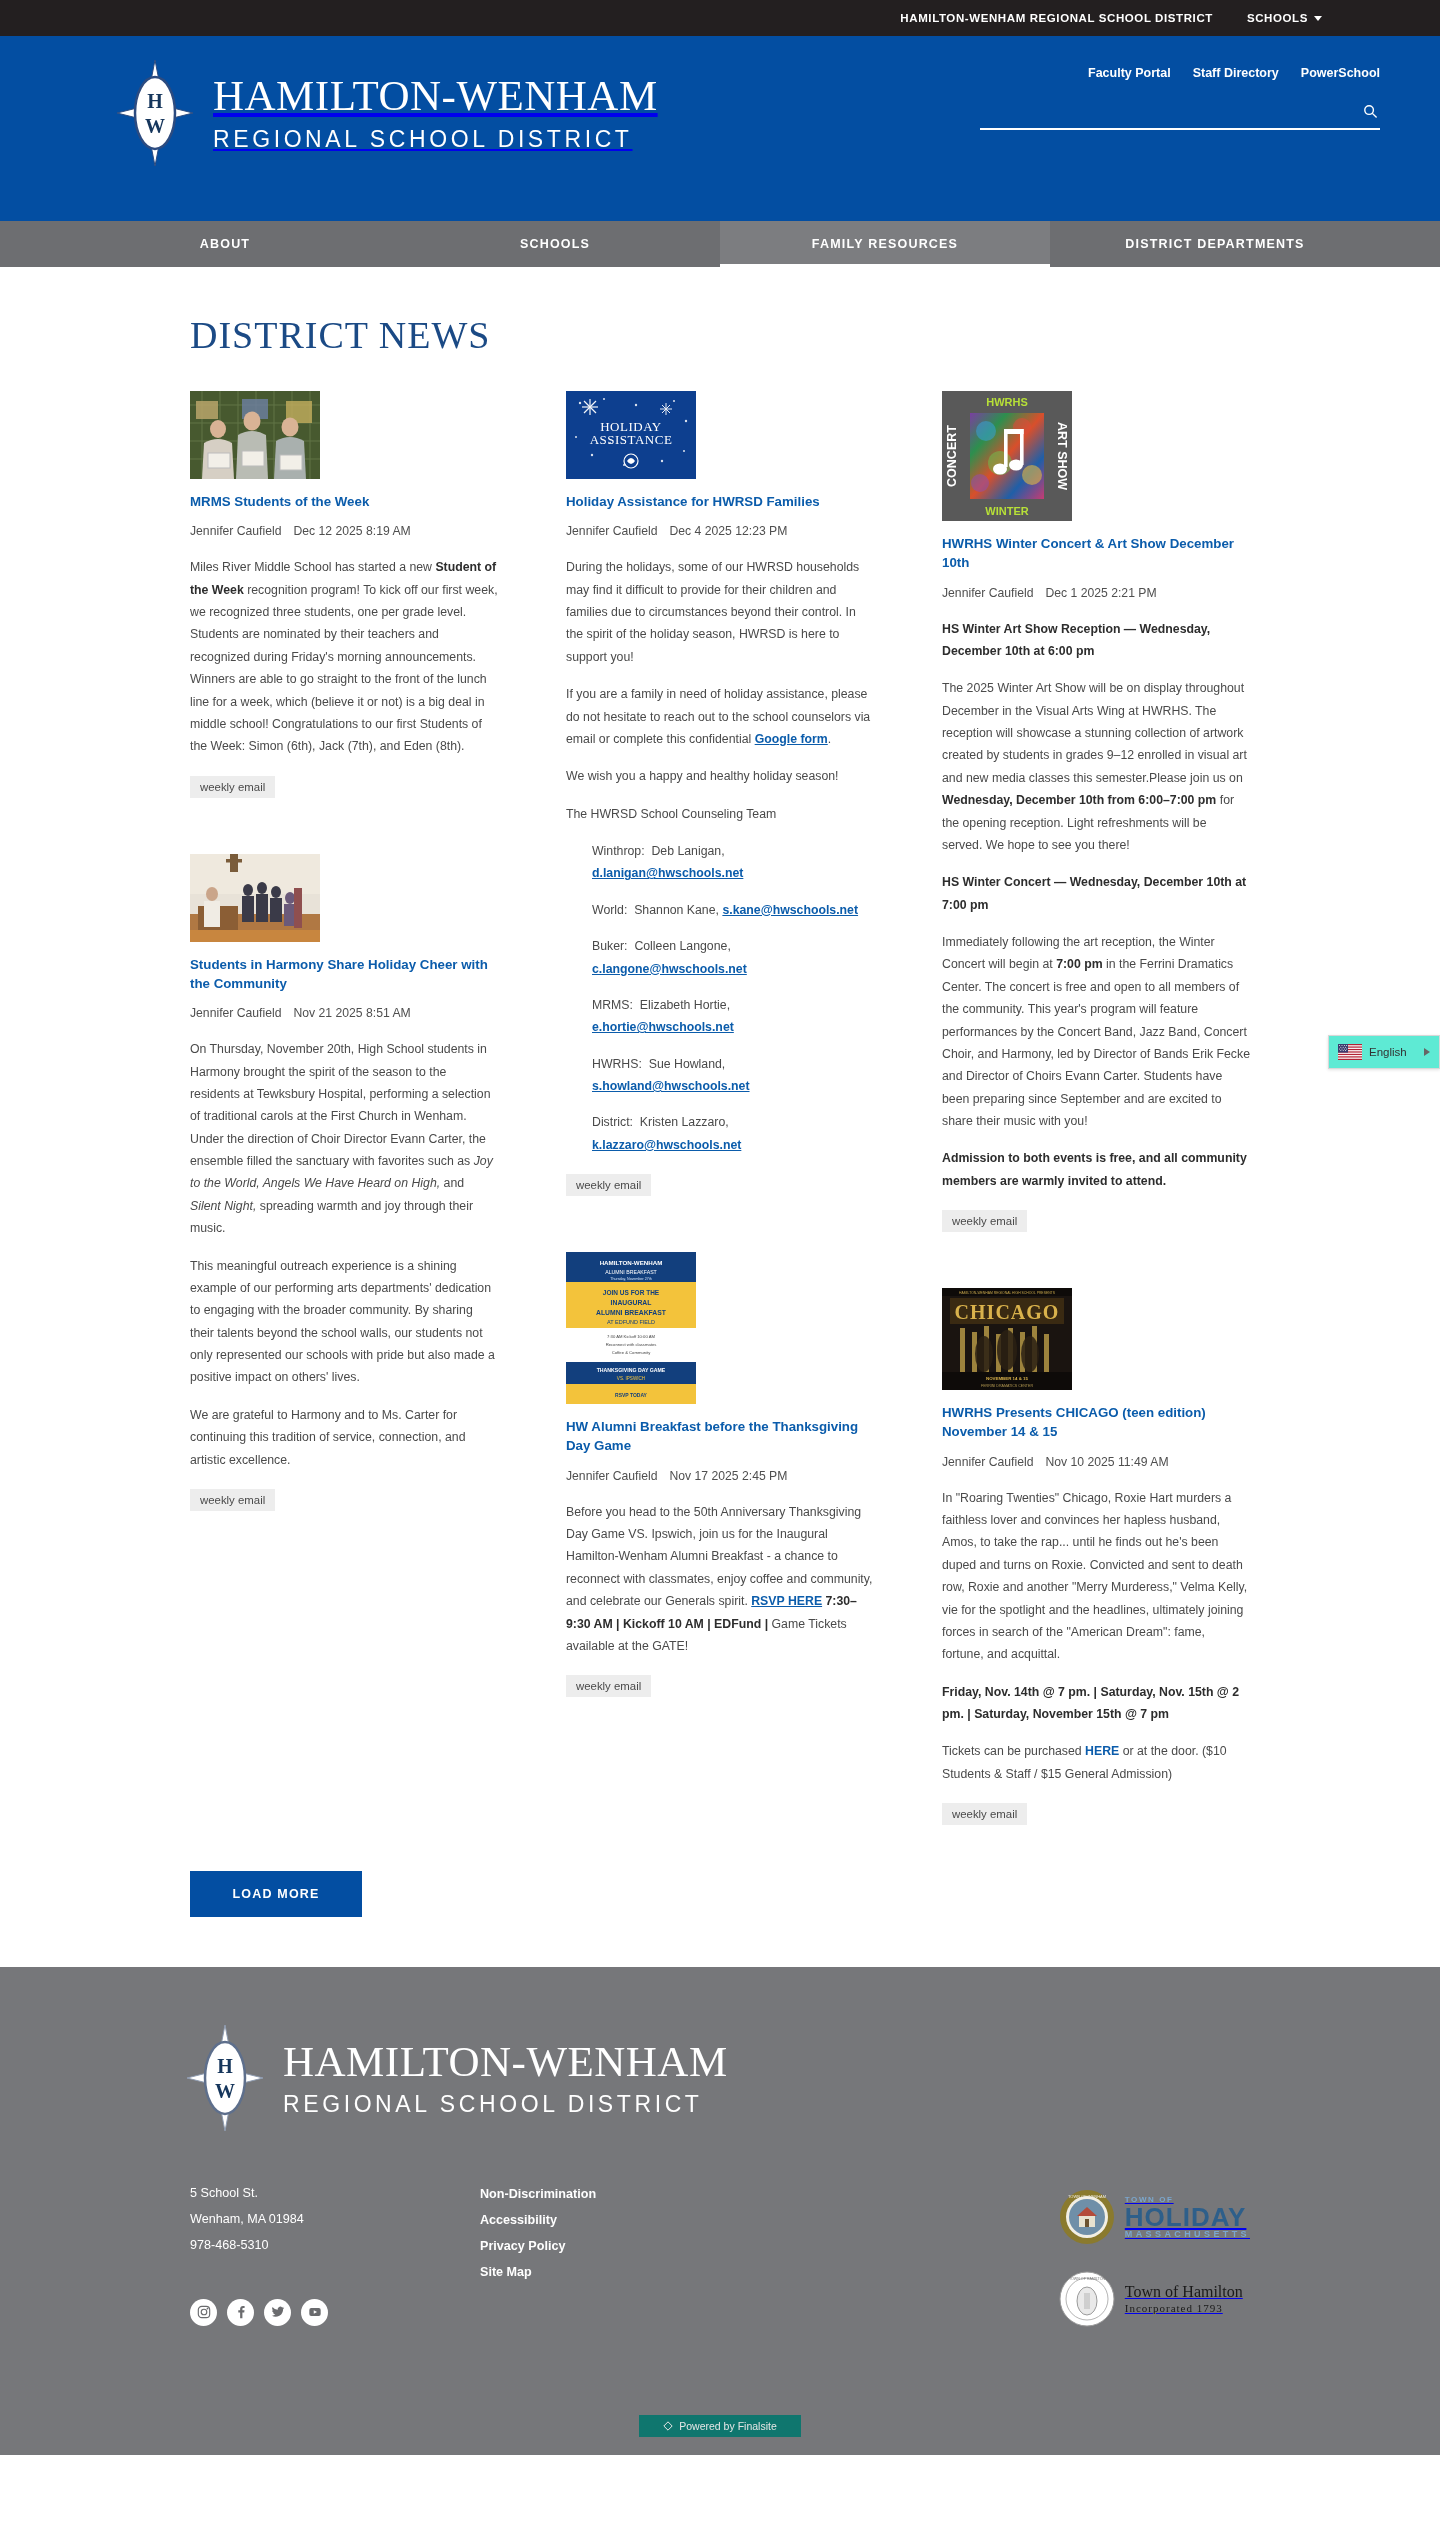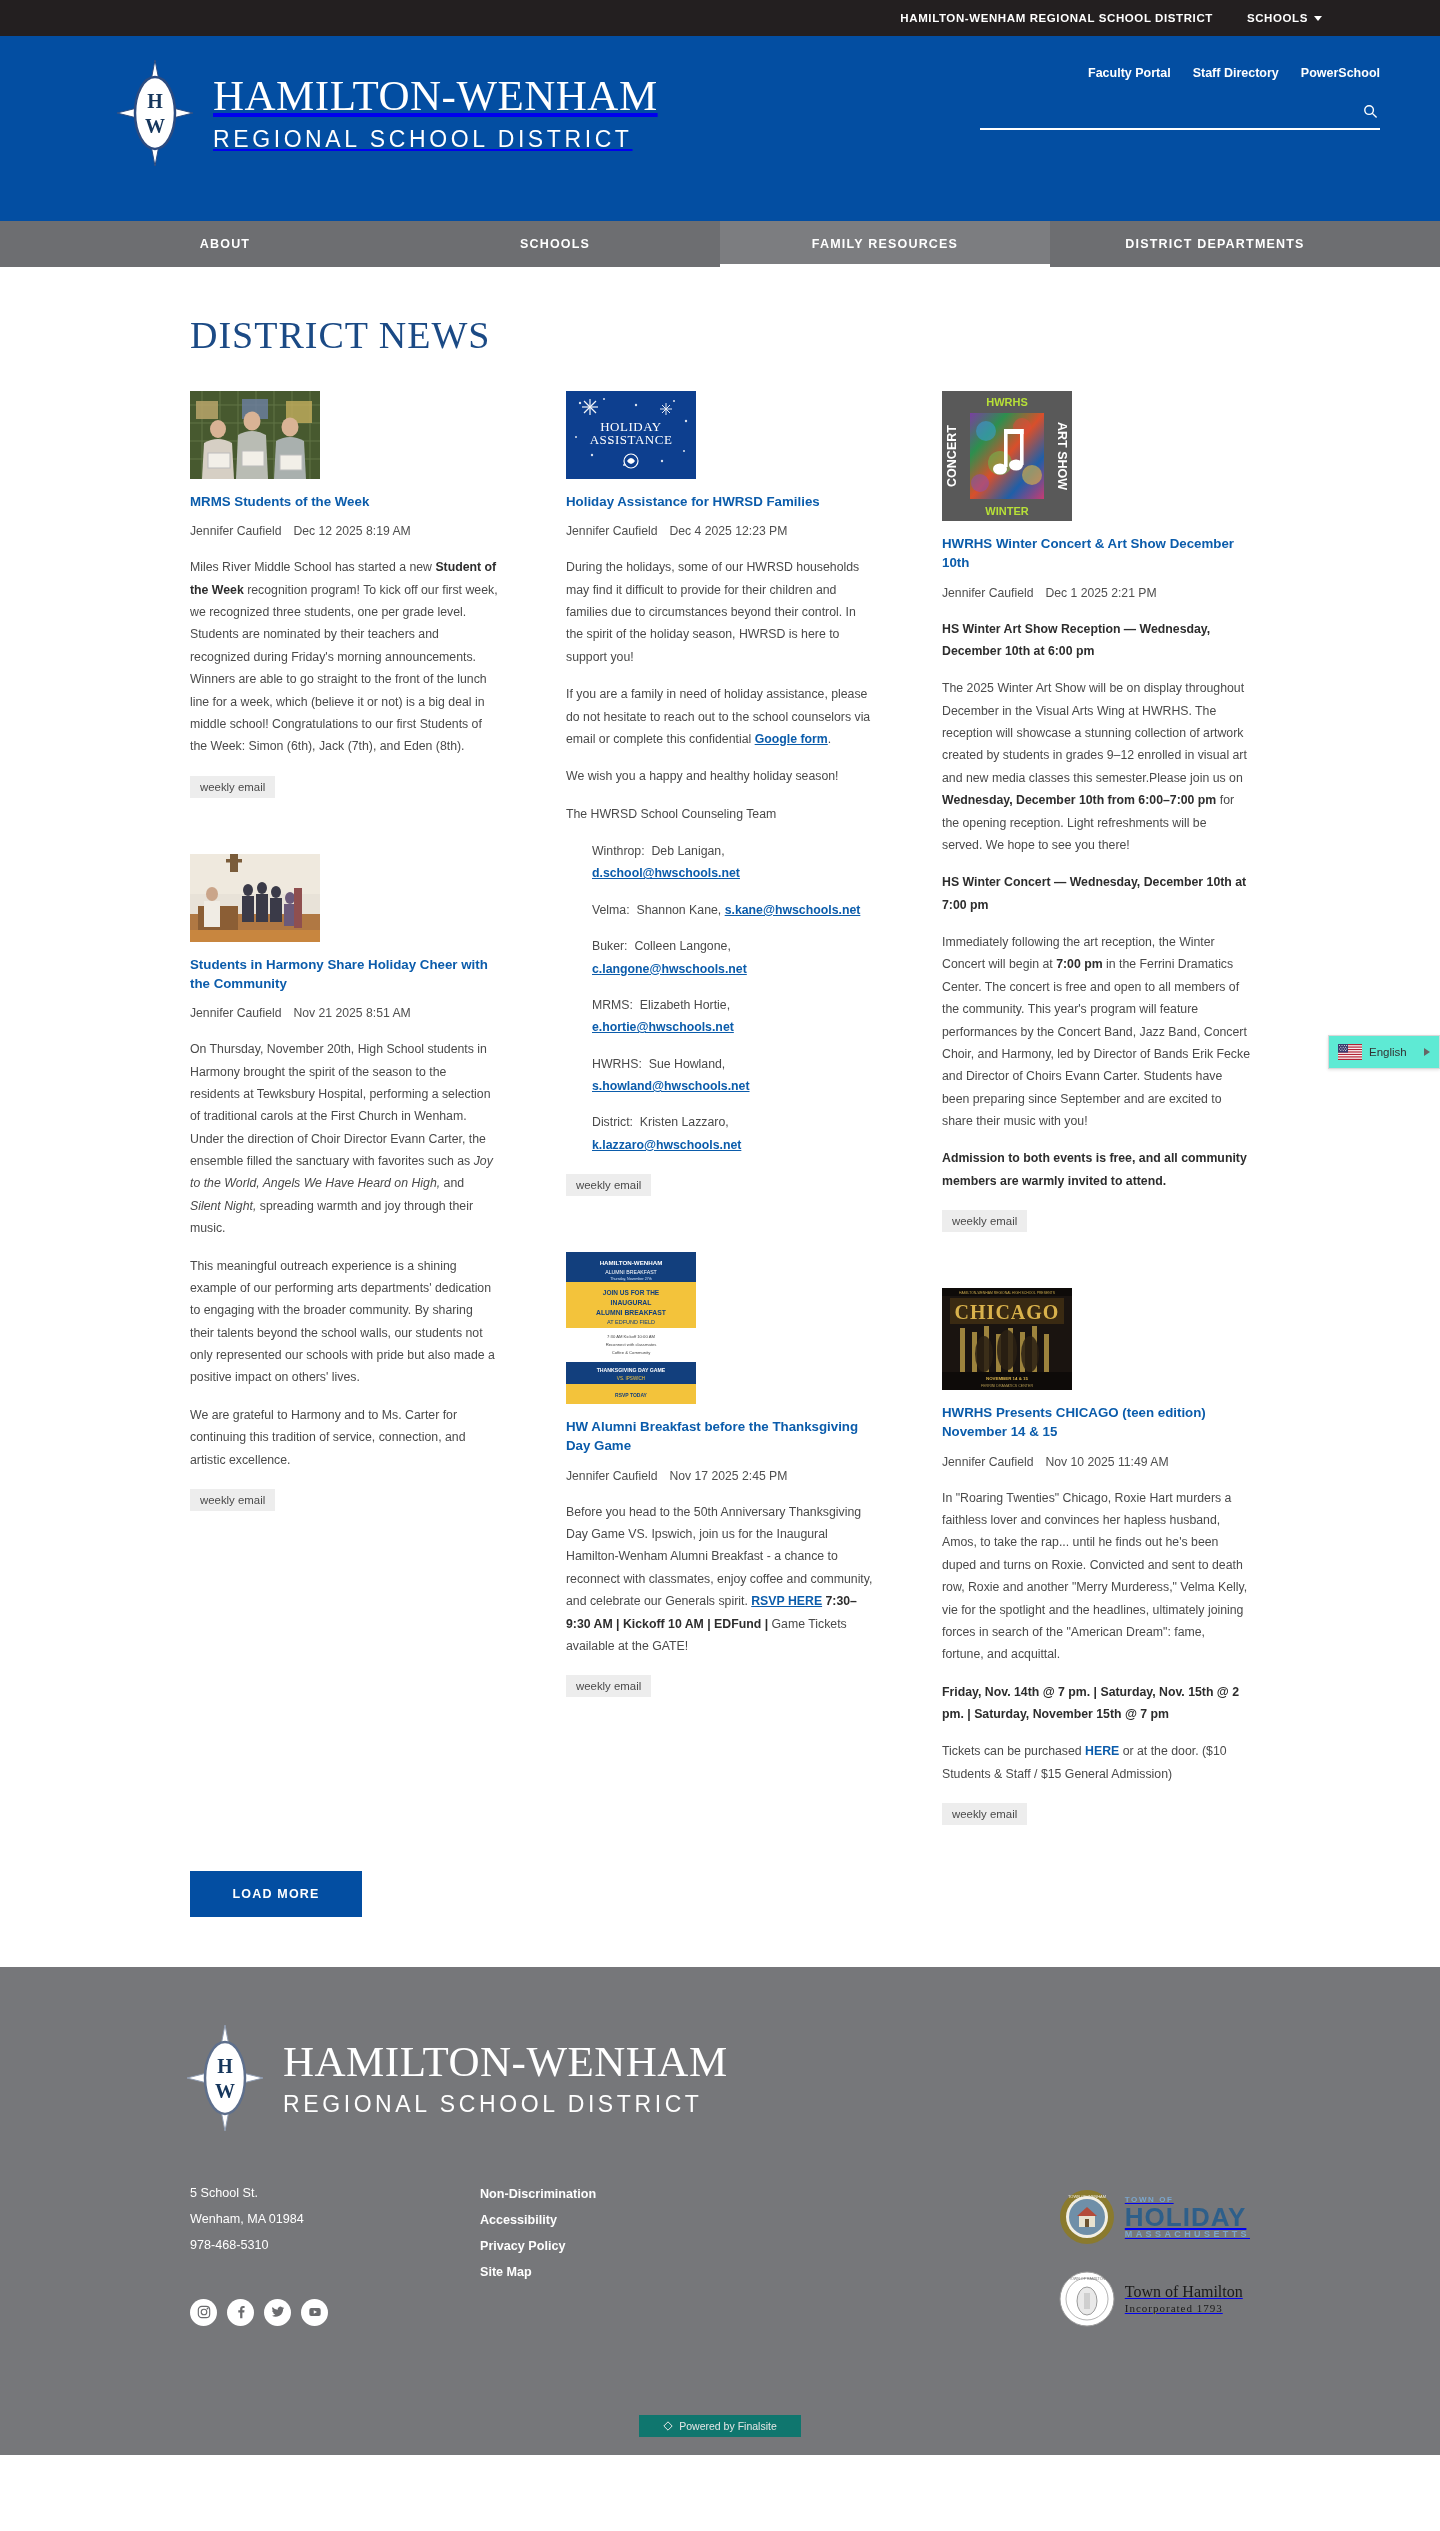--- a/index.html
+++ b/index.html
@@ -407,22 +407,22 @@
         <a href="#" class="card-title">Holiday Assistance for HWRSD Families</a>
         <div class="byline">
           <span>Jennifer Caufield</span><span class="date">Dec 4 2025 12:23 PM</span>
         </div>
         <div class="body">
           <p>During the holidays, some of our HWRSD households may find it difficult to provide for their children and families due to circumstances beyond their control.  In the spirit of the holiday season, HWRSD is here to support you!</p>
           <p><span>If you are a family in need of holiday assistance, please do not hesitate to reach out to the school counselors via email or complete this confidential </span><a href="#">Google form</a><span>.</span></p>
           <p>We wish you a happy and healthy holiday season!</p>
           <p>The HWRSD School Counseling Team</p>
           <ul class="contact-list">
-            <li><span>Winthrop:</span>&nbsp; <span>Deb Lanigan,</span> <a href="#">d.school@hwschools.net</a></li>
-            <li><span>Velma:</span>&nbsp; <span>Shannon Kane,</span> <a href="#">s.kane@hwschools.net</a></li>
+            <li><span>Winthrop:</span>&nbsp; <span>Deb Lanigan,</span> <a href="#">d.lanigan@hwschools.net</a></li>
+            <li><span>World:</span>&nbsp; <span>Shannon Kane,</span> <a href="#">s.kane@hwschools.net</a></li>
             <li><span>Buker:</span>&nbsp; <span>Colleen Langone,</span> <a href="#">c.langone@hwschools.net</a></li>
             <li><span>MRMS:</span>&nbsp; <span>Elizabeth Hortie,</span> <a href="#">e.hortie@hwschools.net</a></li>
             <li><span>HWRHS:</span>&nbsp; <span>Sue Howland,</span> <a href="#">s.howland@hwschools.net</a></li>
             <li><span>District:</span>&nbsp; <span>Kristen Lazzaro,</span> <a href="#">k.lazzaro@hwschools.net</a></li>
           </ul>
         </div>
         <a href="#" class="tag">weekly email</a>
       </article>
 
       <article class="card">

